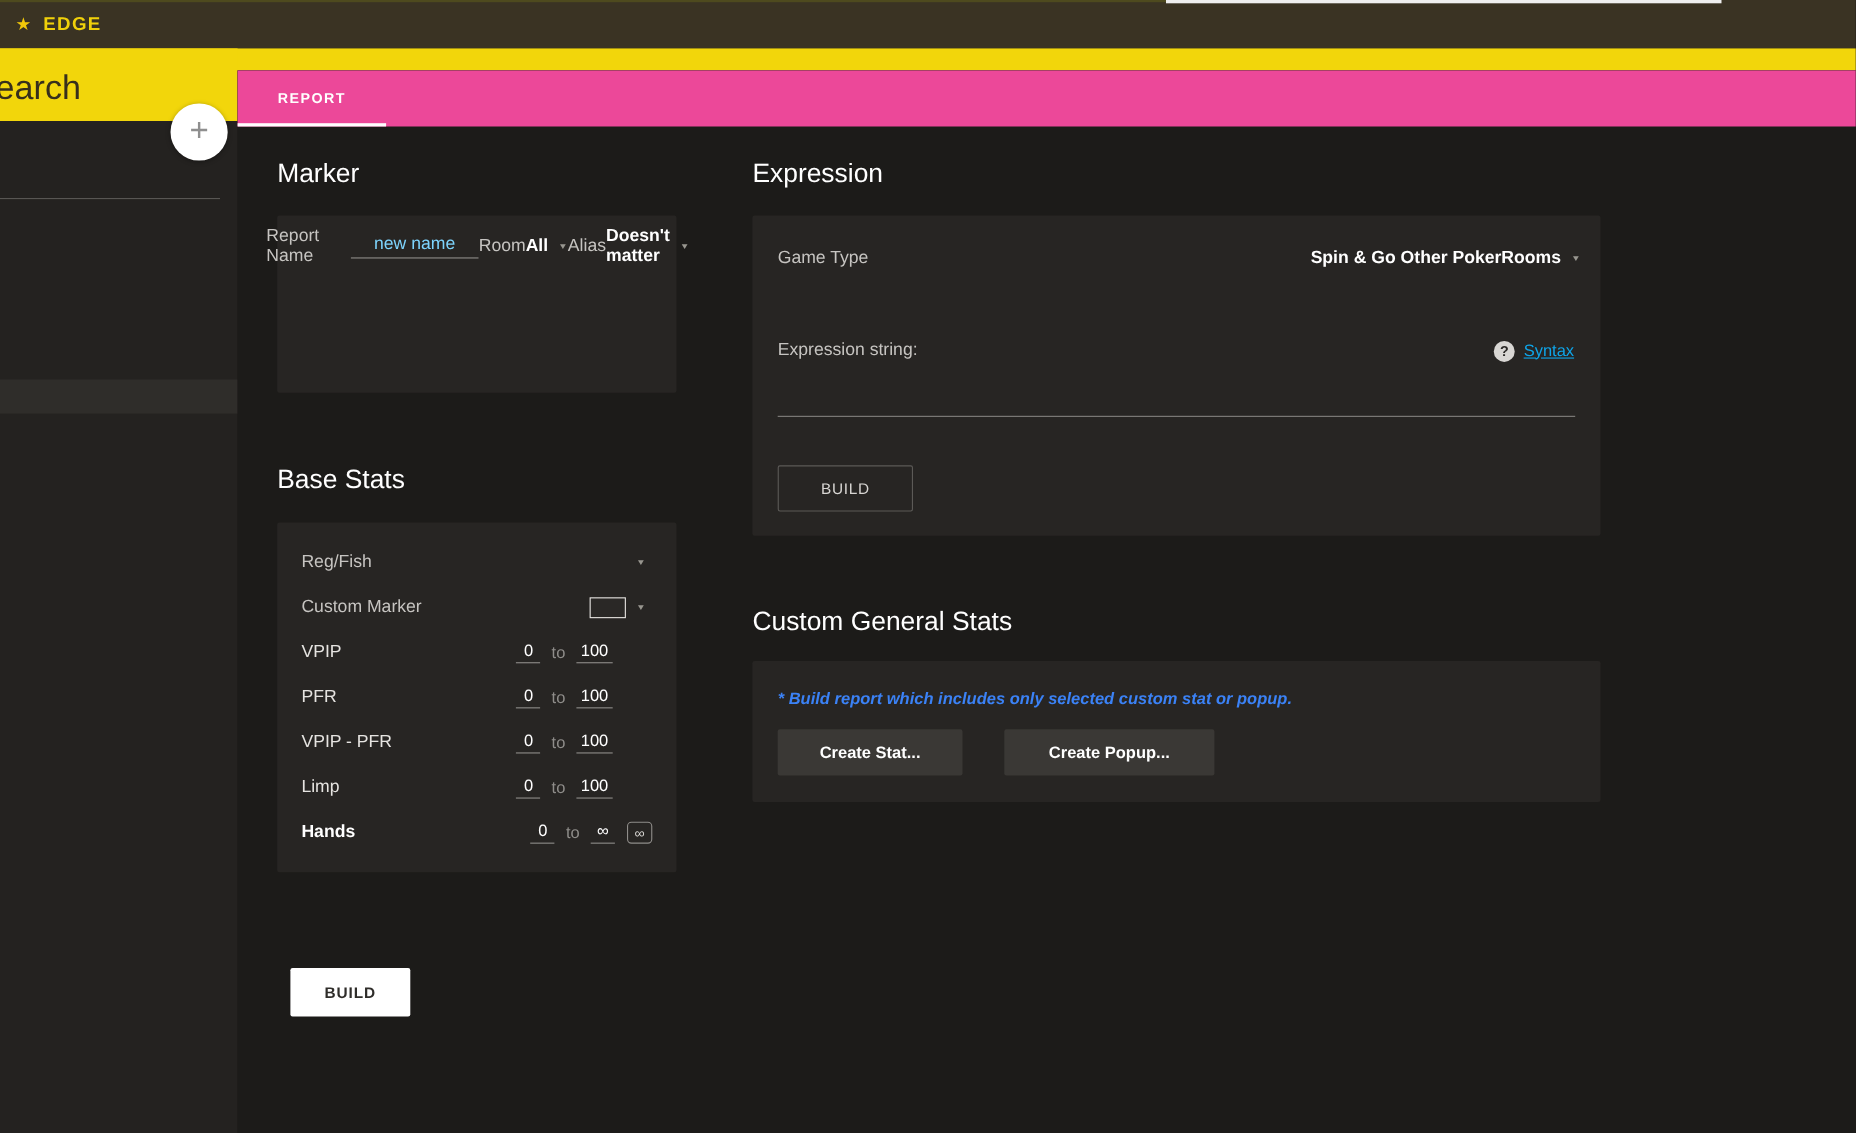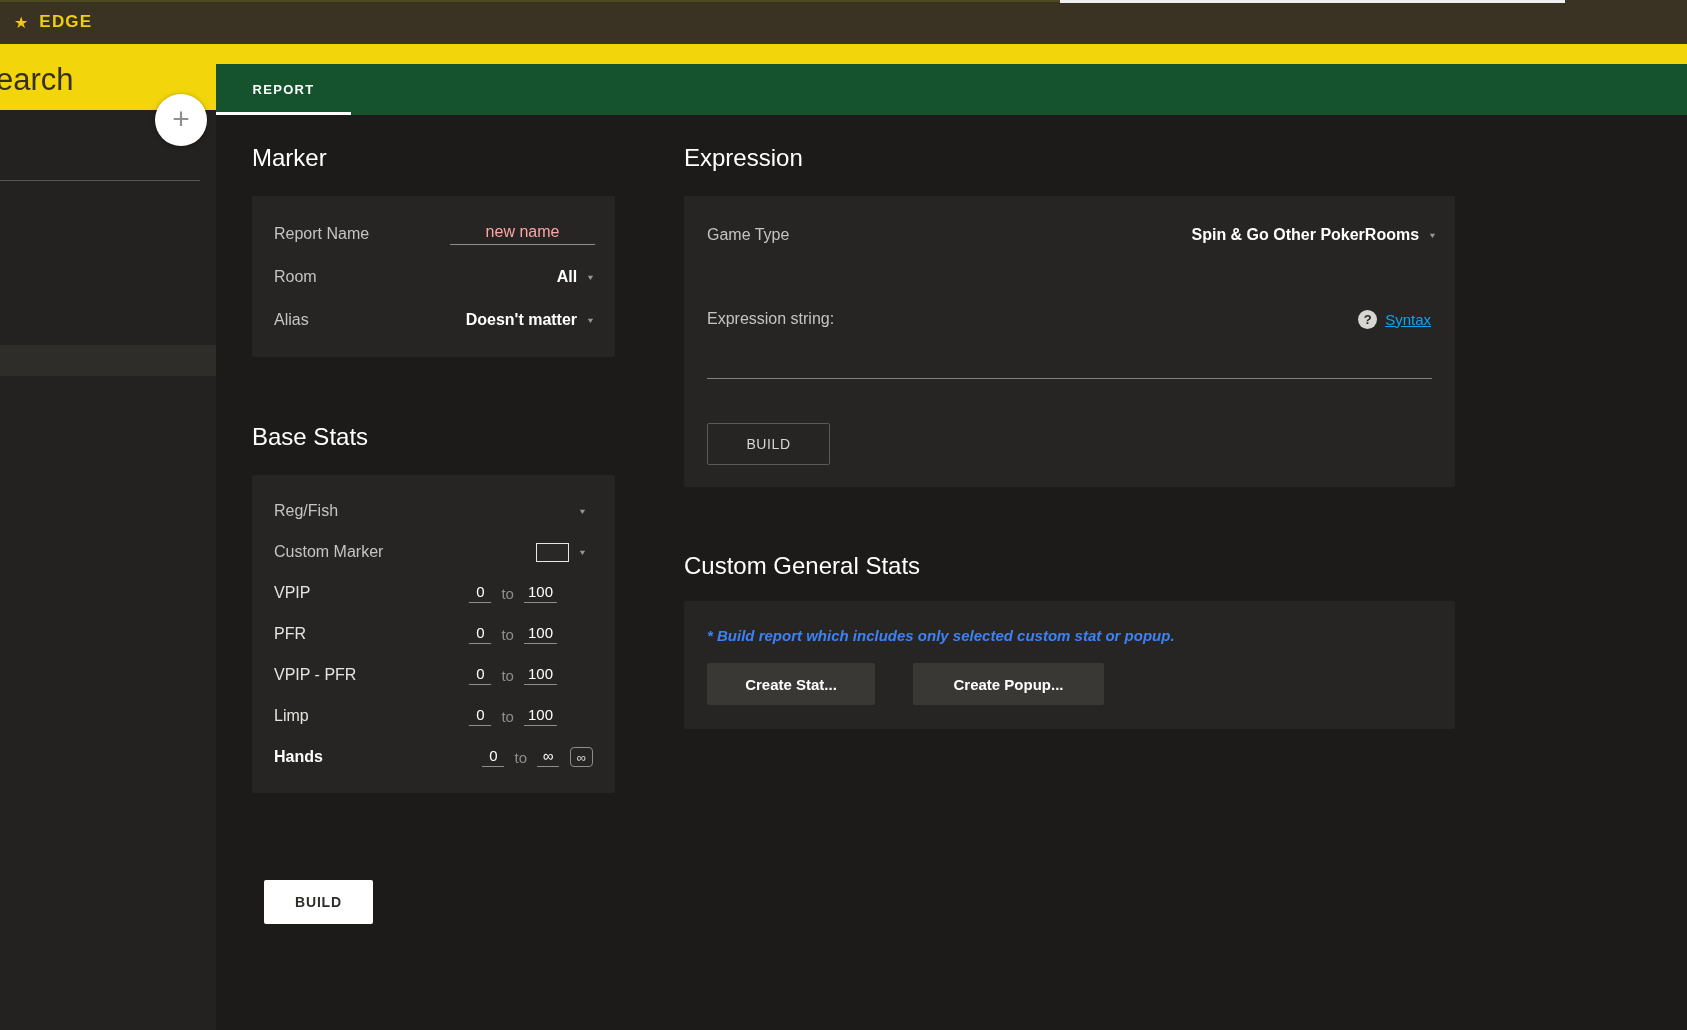--- a/index.html
+++ b/index.html
@@ -21,47 +21,47 @@
   .fab { position:absolute; left:155px; top:94px; width:52px; height:52px; border-radius:50%;
          background:#fff; border:none; box-shadow:0 1px 5px rgba(0,0,0,.35); cursor:pointer;
          display:flex; align-items:center; justify-content:center; z-index:6; }
   .fab span { color:#8f8f8f; font-size:30px; font-weight:300; line-height:1; margin-top:-3px; }
   .sidebar { position:absolute; left:0; top:110px; width:216px; height:920px; background:#242220; }
   .sidebar-divider { position:absolute; left:0; top:70px; width:200px; height:1px; background:#585653; }
   .sidebar-row { position:absolute; left:0; top:235px; width:216px; height:31px; background:#2f2d2a; cursor:pointer; }
 
   
   .main { position:absolute; left:216px; top:64px; width:1471px; height:966px; background:#1c1b19; }
-  .tabbar { position:absolute; left:0; top:0; width:1471px; height:51px; background:#14532d; }
+  .tabbar { position:absolute; left:0; top:0; width:1471px; height:51px; background:#ec4899; }
   .tab { position:absolute; left:0; top:0; width:135px; height:51px; display:flex; align-items:center;
          justify-content:center; color:#fff; font-size:13px; font-weight:700; letter-spacing:1.3px; cursor:pointer; }
   .tab-underline { position:absolute; left:0; bottom:0; width:135px; height:3px; background:#fff; }
 
   .section-title { position:absolute; color:#fff; font-size:24px; font-weight:400; }
   .t-general  { left:36px;  top:80px; }
   .t-stats    { left:36px;  top:359px; }
   .t-expr     { left:468px; top:80px; }
   .t-custom   { left:468px; top:488px; }
 
   .card { position:absolute; background:#272523; border-radius:2px; }
-  .card-general { left:36px;  top:132px; width:363px; height:161px; display:flex; flex-direction:column;
+  .card-general { left:36px;  top:132px; width:363px; height:161px; display:flex; 
                   justify-content:center; padding:6px 20px 6px 22px; }
   .card-stats   { left:36px;  top:411px; width:363px; height:318px; display:flex; flex-direction:column;
                   justify-content:center; padding:10px 22px; }
   .card-expr    { left:468px; top:132px; width:771px; height:291px; }
   .card-custom  { left:468px; top:537px; width:771px; height:128px; }
 
   .form-row { display:flex; align-items:center; justify-content:space-between; height:43px; }
   .stat-row { display:flex; align-items:center; justify-content:space-between; height:41px;gap:29px; }
   .lbl  { color:#c6c4c1; font-size:16px; }
   .lbl2 { color:#e6e4e1; font-size:16px; }
   .val  { color:#fff; font-size:16px; font-weight:600; }
   .vgroup { display:flex; align-items:center; gap:9px; }
   .chev { font-size:9px; color:#98968f; transform:scaleY(.85); cursor:pointer; }
-  .name-field { width:145px; text-align:center; color:#fca5a5; font-size:16px; padding-bottom:3px;
+  .name-field { width:145px; text-align:center; color:#7dd3fc; font-size:16px; padding-bottom:3px;
                 border-bottom:1px solid #8f8d8a; cursor:text; }
   .num { color:#fff; font-size:15px; border-bottom:1px solid #8f8d8a; text-align:center;
          padding:0 4px 2px; cursor:text; }
   .num-from { min-width:22px; }
   .num-to   { min-width:30px; }
   .to-word  { color:#8f8d8a; font-size:15px; margin:0 10px; }
   .num-group { display:flex; align-items:center; margin-right:36px; }
   .num-group.hands { margin-right:0; }
   .swatch { width:33px; height:19px; border:1px solid #e8e6e3; background:#2a2826; cursor:pointer; }
   .inf-btn { width:23px; height:20px; border:1px solid #8f8d8a; border-radius:4px; background:transparent;

